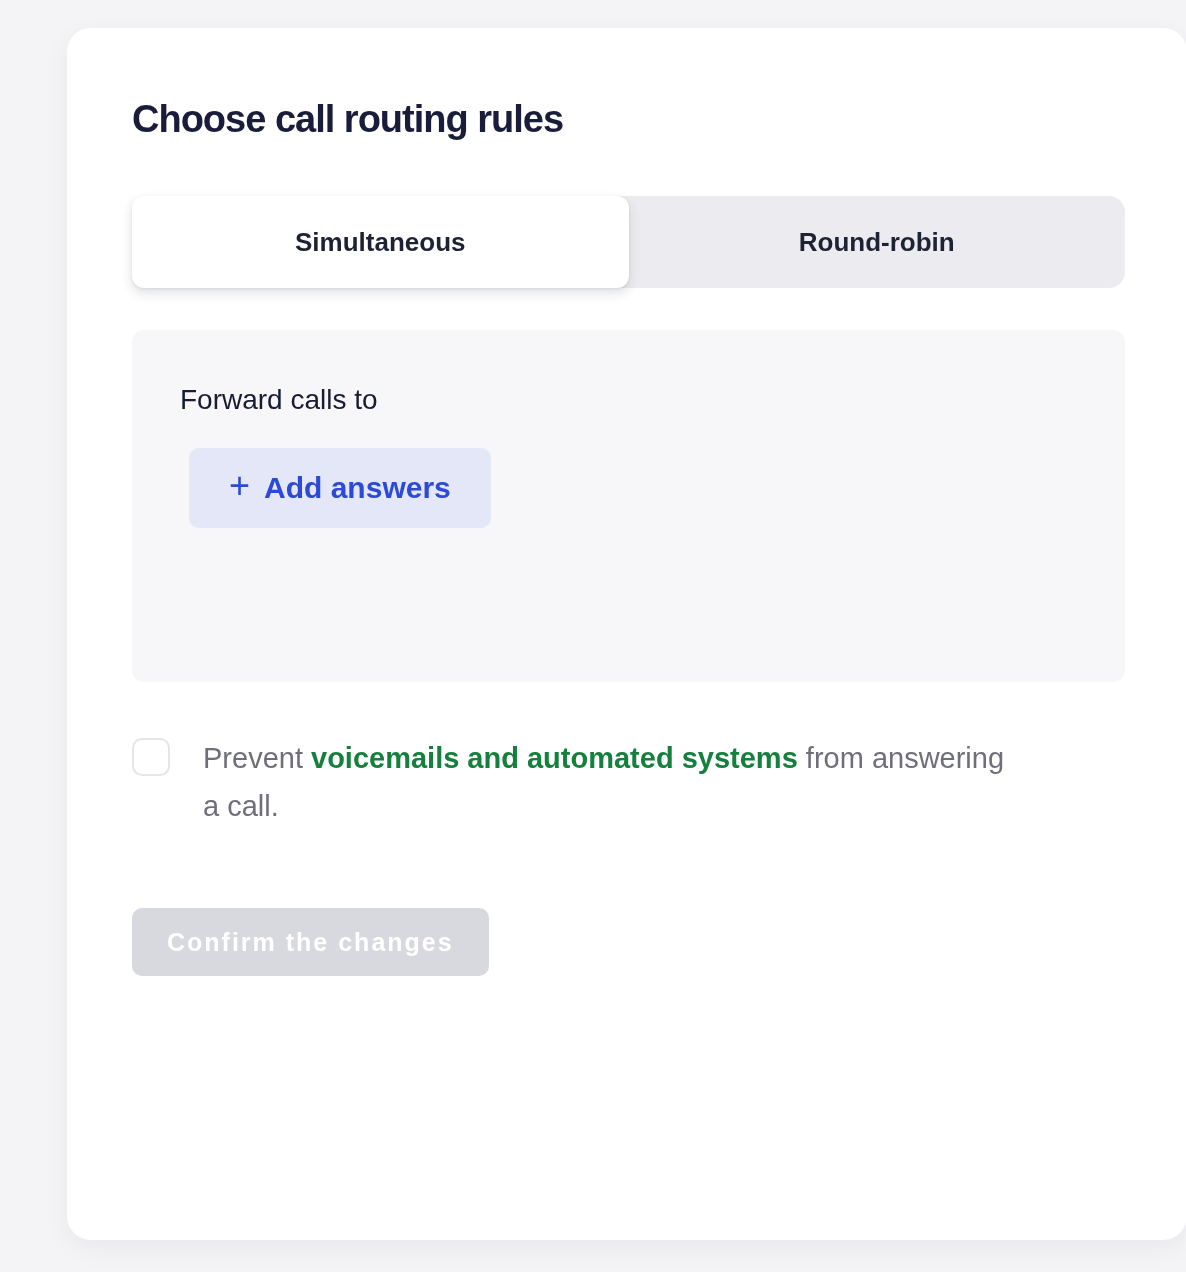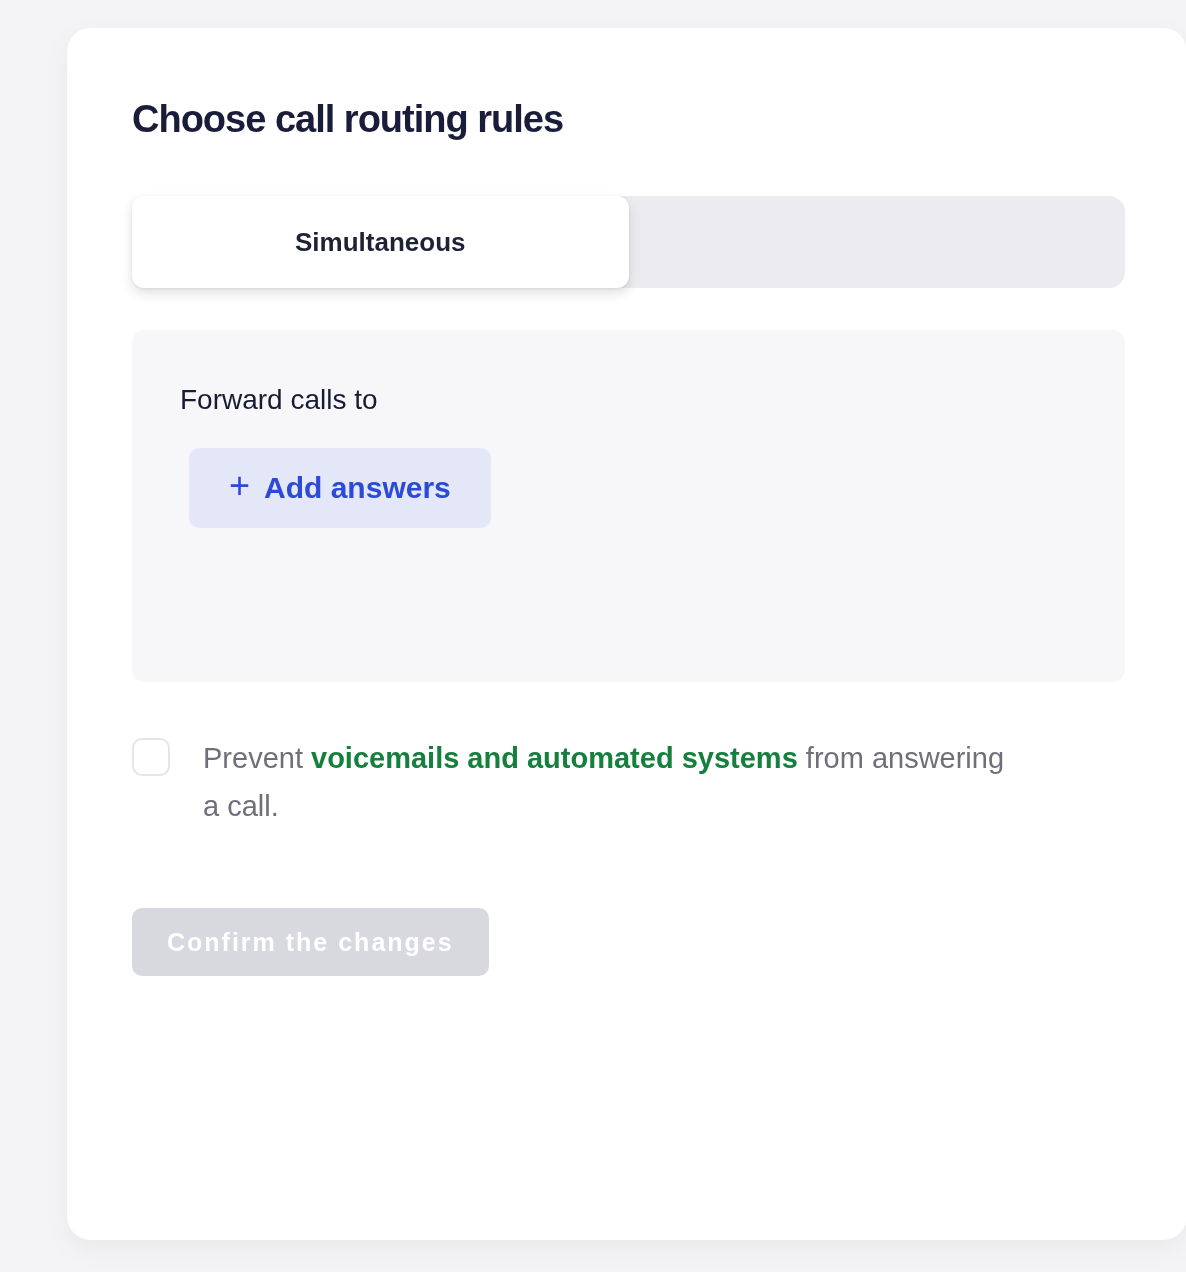--- a/index.html
+++ b/index.html
@@ -161,20 +161,21 @@
 </style>
 </head>
 <body>
 
 <div class="card">
 
   <h1 class="page-title">Choose call routing rules</h1>
 
   <div class="tabs">
     <div class="tab active">Simultaneous</div>
+    <div class="tab">Round-robin</div>
   </div>
 
 
   <div class="panel">
     <div class="panel-label">Forward calls to</div>
     <button class="add-number">
       <span class="plus-icon">+</span>
       <span class="add-label">Add answers</span>
     </button>
   </div>

